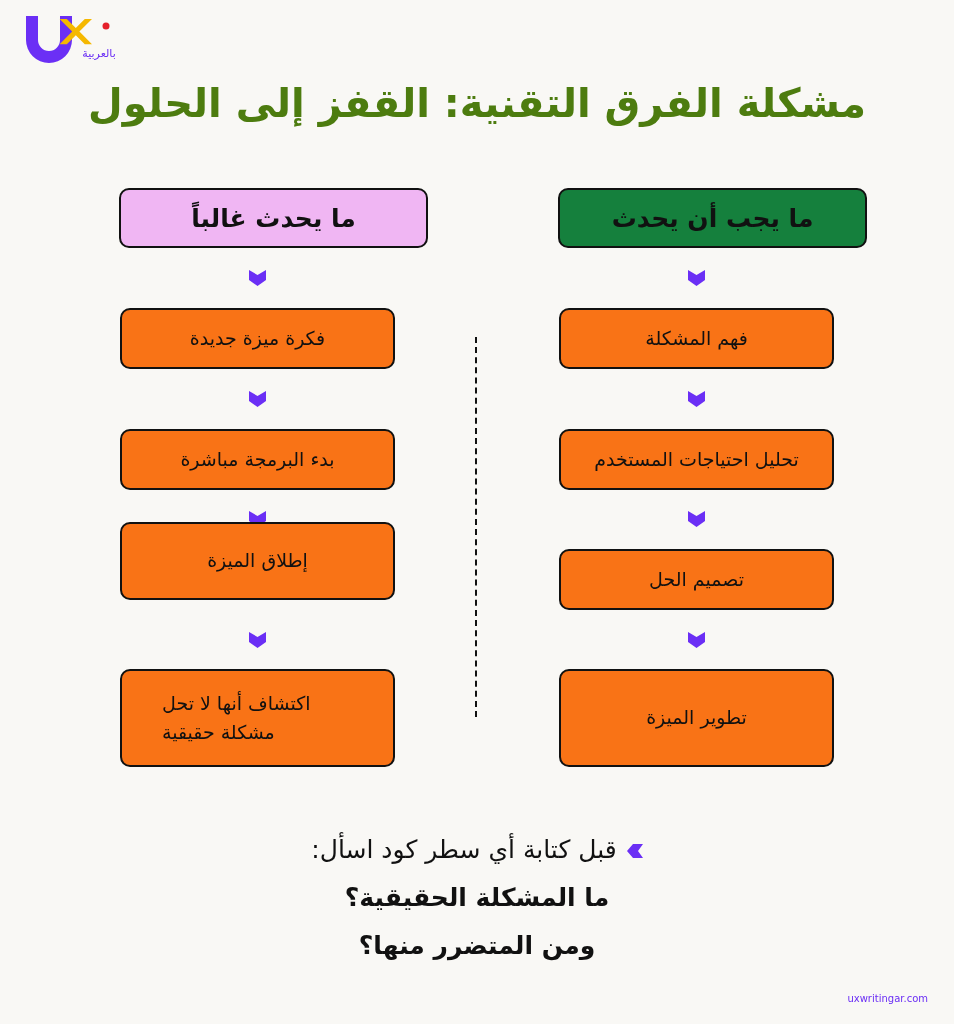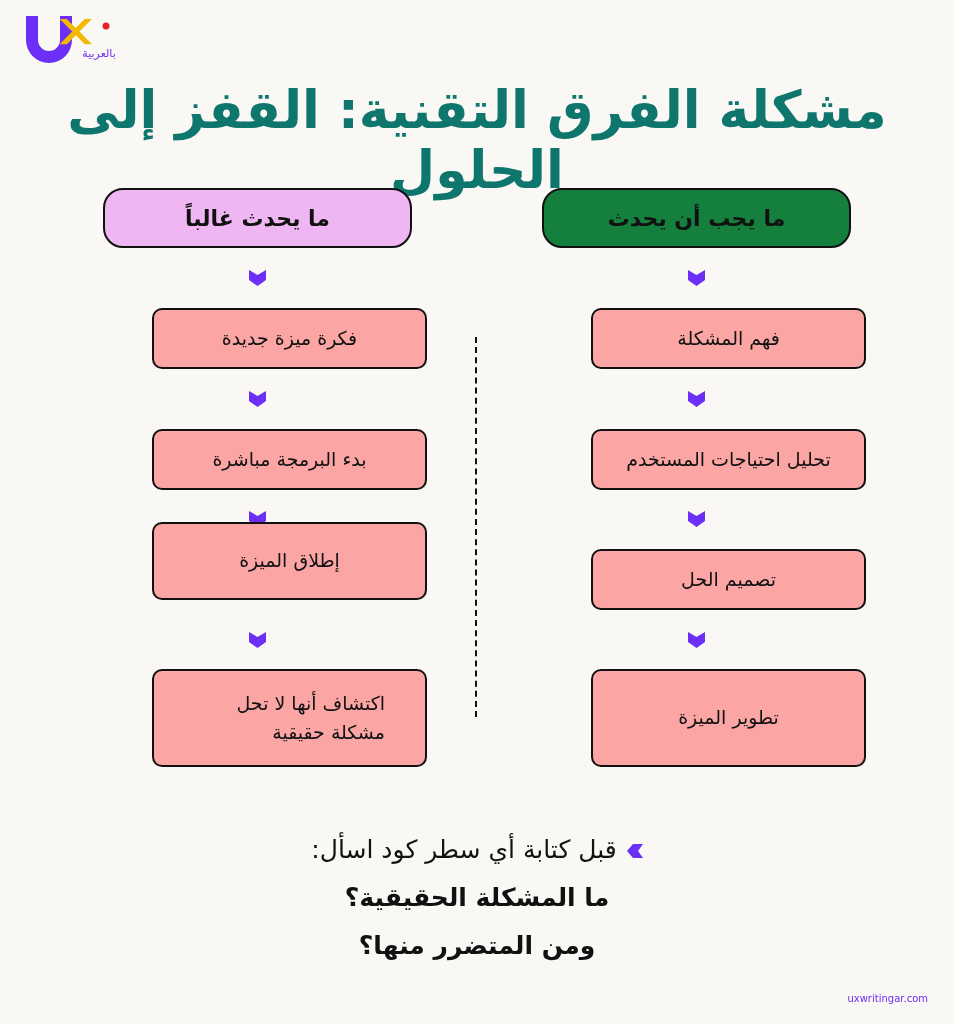--- a/index.html
+++ b/index.html
@@ -14,36 +14,35 @@
   .logo {
     position: absolute; left: 22px; top: 14px; width: 92px; height: 52px;
   }
   .logo svg { display: block; }
   .logo-text {
     position: absolute; left: 42px; top: 33px; width: 70px; text-align: center;
     font-size: 11px; font-weight: normal; color: #6b2ff5; direction: rtl;
   }
   .title {
     position: absolute; top: 80px; left: 0; width: 954px; text-align: center;
-    font-size: 52px; font-weight: bold; color: #0f766e; direction: rtl;
+    font-size: 40px; font-weight: bold; color: #4d7c0f; direction: rtl;
   }
   .header-box {
-    position: absolute; height: 60px; border: 2.5px solid #111; border-radius: 20px;
+    position: absolute; height: 60px; border: 2.5px solid #111; border-radius: 10px;
     display: flex; align-items: center; justify-content: center;
-    font-size: 22px; font-weight: bold; direction: rtl;
+    font-size: 25px; font-weight: bold; direction: rtl; margin-left: 16px;
   }
   .hdr-left { left: 103px; top: 188px; width: 309px; background: #f0b6f3; }
   .hdr-right { left: 542px; top: 188px; width: 309px; background: #15803d; }
 
   .box {
     position: absolute; width: 275px; border: 2.5px solid #111; border-radius: 10px;
-    background: #fca5a5; display: flex; align-items: center; justify-content: center;
-    font-size: 19px; text-align: right; direction: rtl; line-height: 1.55;
+    background: #f97316; display: flex; align-items: center; justify-content: center;
+    font-size: 19px; text-align: left; direction: rtl; line-height: 1.55;
     padding: 0 10px;
-    margin-left: 32px;
   }
   .col-left .box { left: 120px; }
   .col-right .box { left: 559px; }
 
   .arrow {
     position: absolute; width: 17px; height: 16px;
   }
   .arrow svg { display: block; }
   .col-left .arrow { left: 249px; }
   .col-right .arrow { left: 688px; }

